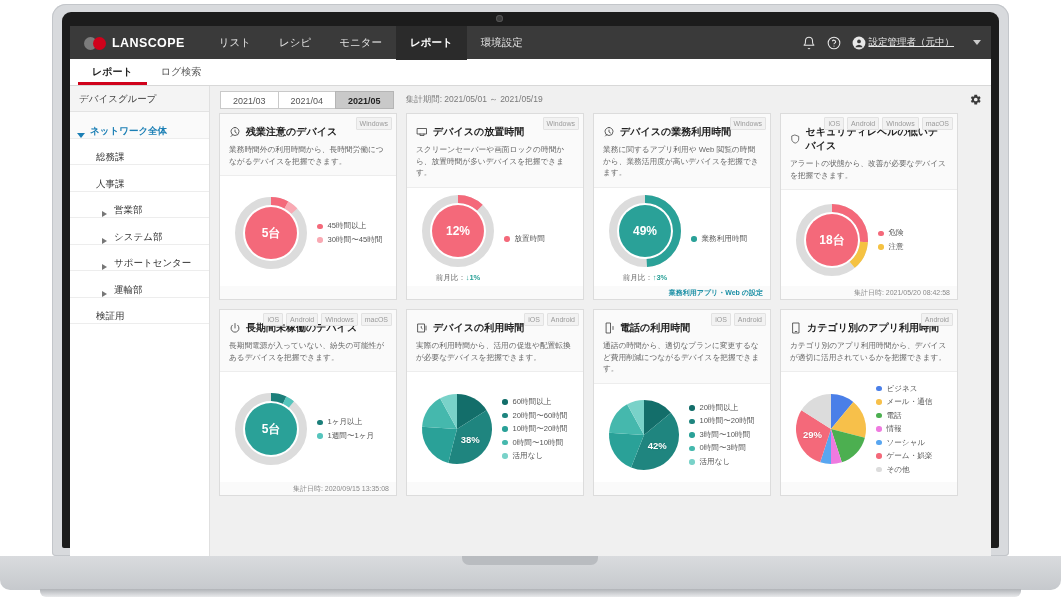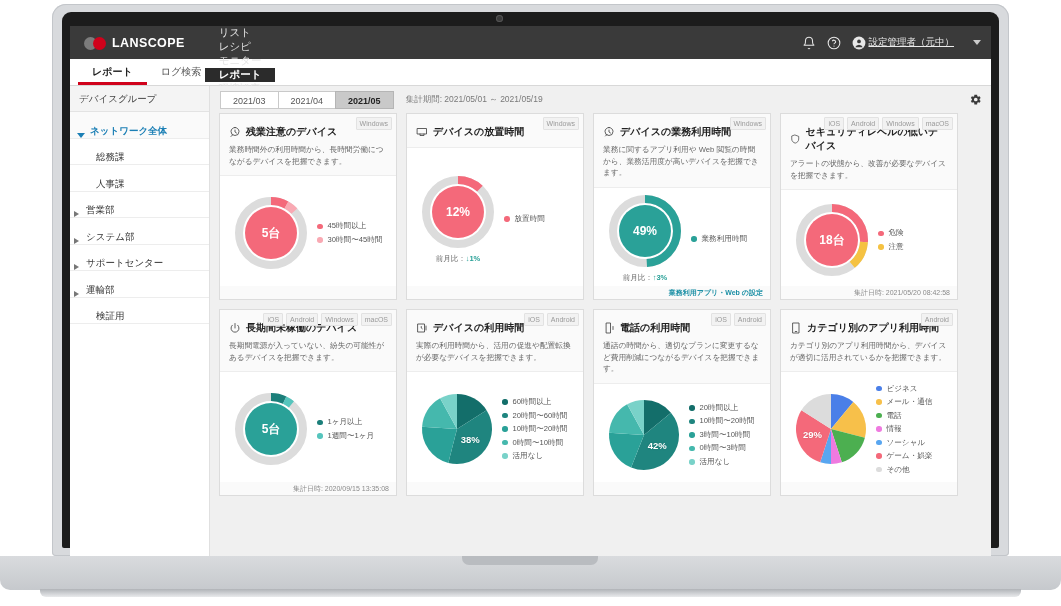--- a/index.html
+++ b/index.html
@@ -59,21 +59,21 @@
     display: flex; align-items: center; position: relative;
   }
   .brand { display: flex; align-items: flex-end; gap: 6px; padding: 0 20px 0 14px; }
   .brand-mark { position: relative; width: 22px; height: 13px; }
   .brand-mark i {
     position: absolute; top: 0; width: 13px; height: 13px; border-radius: 50%;
   }
   .brand-mark i.a { left: 0; background: #7c7c7c; }
   .brand-mark i.b { left: 9px; background: #d0021b; }
   .brand-name { color: #fff; font-size: 12.5px; font-weight: bold; letter-spacing: .4px; }
-  .nav { display: flex; height: 34px; flex-direction: column; }
+  .nav { display: flex; height: 34px; }
   .nav-item {
     display: flex; align-items: center; padding: 0 14px;
     color: #e4e4e4; font-size: 10.5px; cursor: pointer;
   }
   .nav-item.active { background: #2b2b2b; color: #fff; font-weight: bold; }
   .topbar-right {
     position: absolute; right: 10px; top: 0; height: 33px;
     display: flex; align-items: center; gap: 11px; color: #e8e8e8;
   }
   .ic { width: 14px; height: 14px; display: block; }
@@ -98,21 +98,21 @@
   .sb-head {
     height: 26px; line-height: 26px; padding-left: 9px;
     font-size: 9.5px; color: #444; background: #f4f4f4; border-bottom: 1px solid #e3e3e3;
   }
   .sb-item {
     height: 26.5px; display: flex; align-items: flex-end;
     font-size: 9.5px; border-bottom: 1px solid #ededed; cursor: pointer;
   }
   .sb-item.root { color: #1b7fb5; font-weight: bold; padding-left: 7px; background: #fafafa; }
   .sb-item.child { color: #333; padding-left: 26px; }
-  .sb-item.child.has-arrow { padding-left: 4px; }
+  .sb-item.child.has-arrow { padding-left: 32px; }
   .tri-down { width:0;height:0;border-left:4px solid transparent;border-right:4px solid transparent;
               border-top:5px solid #1b7fb5; margin-right:5px; }
   .tri-right { width:0;height:0;border-top:3.5px solid transparent;border-bottom:3.5px solid transparent;
                border-left:5px solid #777; margin-right:7px; }
 
   .content { flex: 1; background: #f0f0f0; position: relative; }
   .filterbar {
     height: 27px; display: flex; align-items: center; padding: 0 10px;
     position: relative; background: #f0f0f0;
   }
@@ -326,20 +326,21 @@
               <div class="badges">
                 <span class="badge">Windows</span>
               </div>
               <div class="card-head">
                 <div class="card-title">
                   <svg width="12" height="12" viewBox="0 0 24 24" fill="none" stroke="#444" stroke-width="1.7">
                     <path d="M3 5h18v11H3zM8 16v3h8v-3" stroke-linecap="round" stroke-linejoin="round"></path>
                   </svg>
                   <span>デバイスの放置時間</span>
                 </div>
+                <div class="card-desc">スクリーンセーバーや画面ロックの時間から、放置時間が多いデバイスを把握できます。</div>
               </div>
               <div class="card-body">
                 <div class="donut-wrap">
                   <div class="donut">
                     <svg width="74" height="74" viewBox="0 0 74 74">
                       <circle cx="37" cy="37" r="32" fill="none" stroke="#dcdcdc" stroke-width="8"></circle>
                       <circle cx="37" cy="37" r="32" fill="none" stroke="#f4697a" stroke-width="8" stroke-dasharray="24.12743157956961 201.06192982974676" stroke-dashoffset="0"></circle>
                     </svg>
                     <div class="donut-center" style="background: rgb(244, 105, 122);">12%</div>
                   </div>

